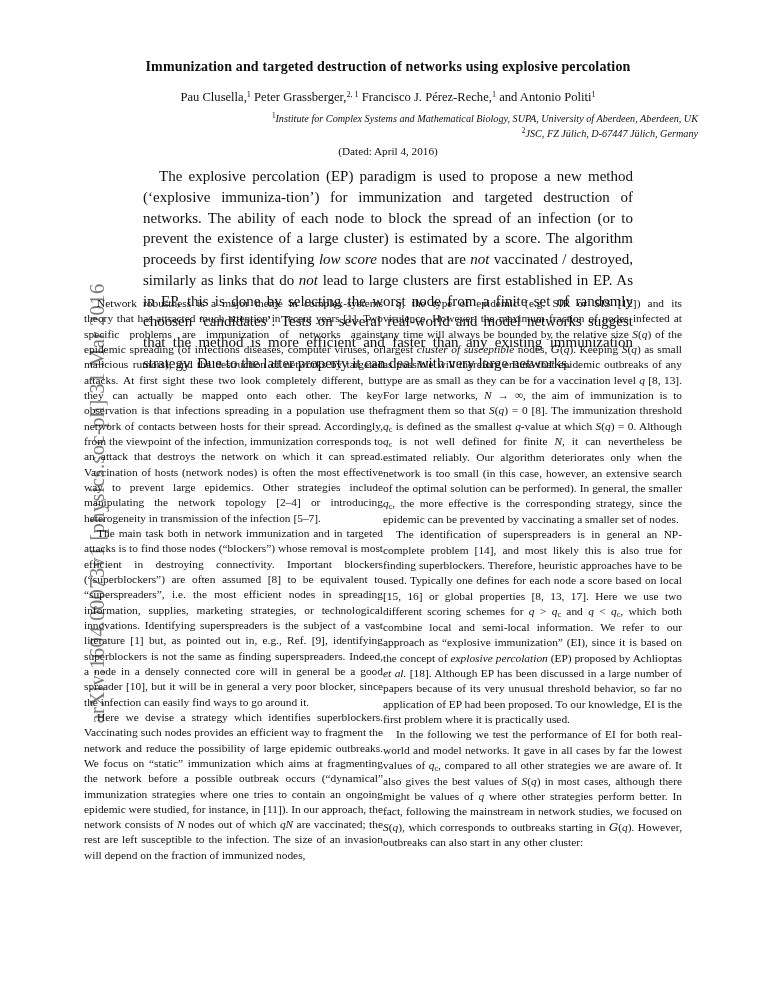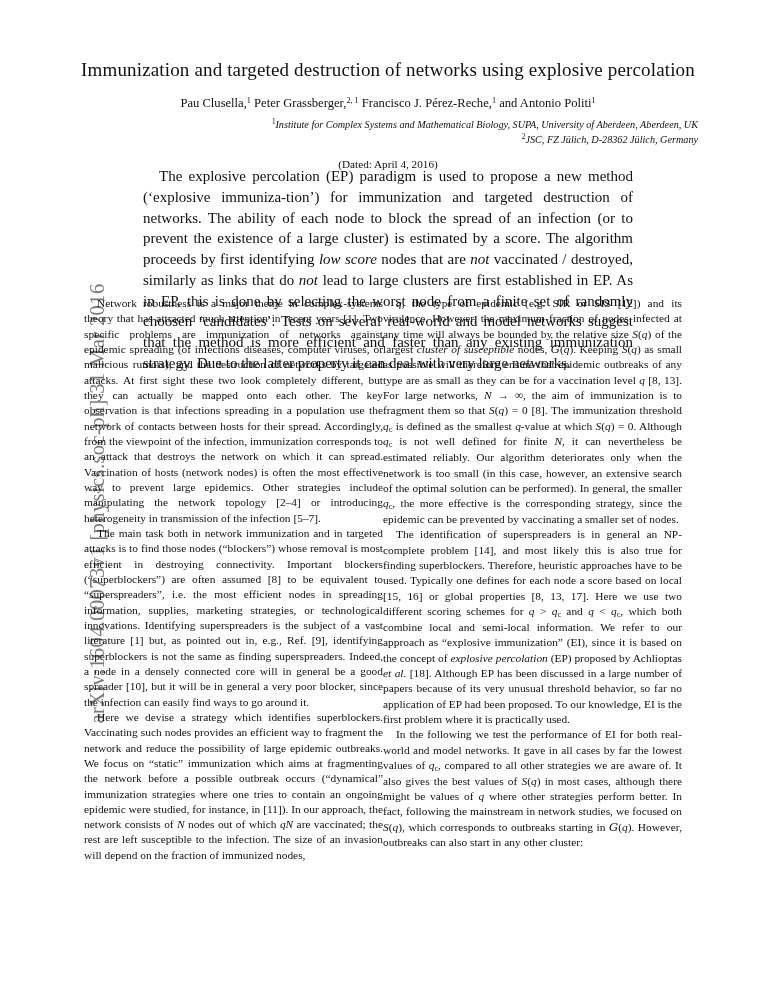--- a/index.html
+++ b/index.html
@@ -36,43 +36,43 @@
 
   
   .titleblock {
     position: absolute;
     left: 78px;
     top: 58px;
     width: 620px;
     text-align: center;
   }
   .paper-title {
-    font-size: 19px;
-    font-weight: normal;
+    font-size: 14px;
+    font-weight: bold;
     line-height: 1.25;
     letter-spacing: 0.15px;
     margin: 0 0 13px 0;
   }
   .authors {
     font-size: 12.6px;
     line-height: 1.35;
     margin: 0 0 5px 0;
   }
   .authors sup { font-size: 8.2px; vertical-align: 0.52em; }
   .affil {
     font-size: 10.2px;
     font-style: italic;
     line-height: 1.42;
     margin: 0;
     text-align: right;
   }
   .affil sup { font-size: 7.2px; vertical-align: 0.55em; font-style: normal; }
   .dated {
     font-size: 11.2px;
-    margin-top: 10px;
+    margin-top: 3px;
     font-style: normal;
   }
 
   
   .abstract {
     position: absolute;
     left: 143px;
     top: 166px;
     width: 490px;
     font-size: 15px;
@@ -117,21 +117,21 @@
 <body>
 
 <div class="page">
 
   <div class="arxiv-stamp">arXiv:1604.00073v1  [physics.soc-ph]  31 Mar 2016</div>
 
   <div class="titleblock">
     <h1 class="paper-title">Immunization and targeted destruction of networks using explosive percolation</h1>
     <div class="authors">Pau Clusella,<sup>1</sup> Peter Grassberger,<sup>2, 1</sup> Francisco J. Pérez-Reche,<sup>1</sup> and Antonio Politi<sup>1</sup></div>
     <div class="affil"><sup>1</sup><i>Institute for Complex Systems and Mathematical Biology, SUPA, University of Aberdeen, Aberdeen, UK</i></div>
-    <div class="affil"><sup>2</sup><i>JSC, FZ Jülich, D-28362 Jülich, Germany</i></div>
+    <div class="affil"><sup>2</sup><i>JSC, FZ Jülich, D-67447 Jülich, Germany</i></div>
     <div class="dated">(Dated: April 4, 2016)</div>
   </div>
 
   <div class="abstract"><span class="indent"></span>The explosive percolation (EP) paradigm is used to propose a new method (‘explosive immuniza-tion’) for immunization and targeted destruction of networks. The ability of each node to block the spread of an infection (or to prevent the existence of a large cluster) is estimated by a score. The algorithm proceeds by first identifying <i>low score</i> nodes that are <i>not</i> vaccinated / destroyed, similarly as links that do <i>not</i> lead to large clusters are first established in EP. As in EP, this is done by selecting the worst node from a finite set of randomly choosen ‘candidates’. Tests on several real-world and model networks suggest that the method is more efficient and faster than any existing immunization strategy. Due to the latter property it can deal with very large networks.</div>
 
   <div class="columns">
     <div class="col">
       <p>Network robustness is a major theme in complex-systems theory that has attracted much attention in recent years [1]. Two specific problems are immunization of networks against epidemic spreading (of infections diseases, computer viruses, or malicious rumors), and the destruction of networks by targeted attacks. At first sight these two look completely different, but they can actually be mapped onto each other. The key observation is that infections spreading in a population use the network of contacts between hosts for their spread. Accordingly, from the viewpoint of the infection, immunization corresponds to an attack that destroys the network on which it can spread. Vaccination of hosts (network nodes) is often the most effective way to prevent large epidemics. Other strategies include manipulating the network topology [2–4] or introducing heterogeneity in transmission of the infection [5–7].</p>
       <p>The main task both in network immunization and in targeted attacks is to find those nodes (“blockers”) whose removal is most efficient in destroying connectivity. Important blockers (“superblockers”) are often assumed [8] to be equivalent to “superspreaders”, i.e. the most efficient nodes in spreading information, supplies, marketing strategies, or technological innovations. Identifying superspreaders is the subject of a vast literature [1] but, as pointed out in, e.g., Ref. [9], identifying superblockers is not the same as finding superspreaders. Indeed, a node in a densely connected core will in general be a good spreader [10], but it will be in general a very poor blocker, since the infection can easily find ways to go around it.</p>
       <p>Here we devise a strategy which identifies superblockers. Vaccinating such nodes provides an efficient way to fragment the network and reduce the possibility of large epidemic outbreaks. We focus on “static” immunization which aims at fragmenting the network before a possible outbreak occurs (“dynamical” immunization strategies where one tries to contain an ongoing epidemic were studied, for instance, in [11]). In our approach, the network consists of <span class="math">N</span> nodes out of which <span class="math">qN</span> are vaccinated; the rest are left susceptible to the infection. The size of an invasion will depend on the fraction of immunized nodes,</p>

